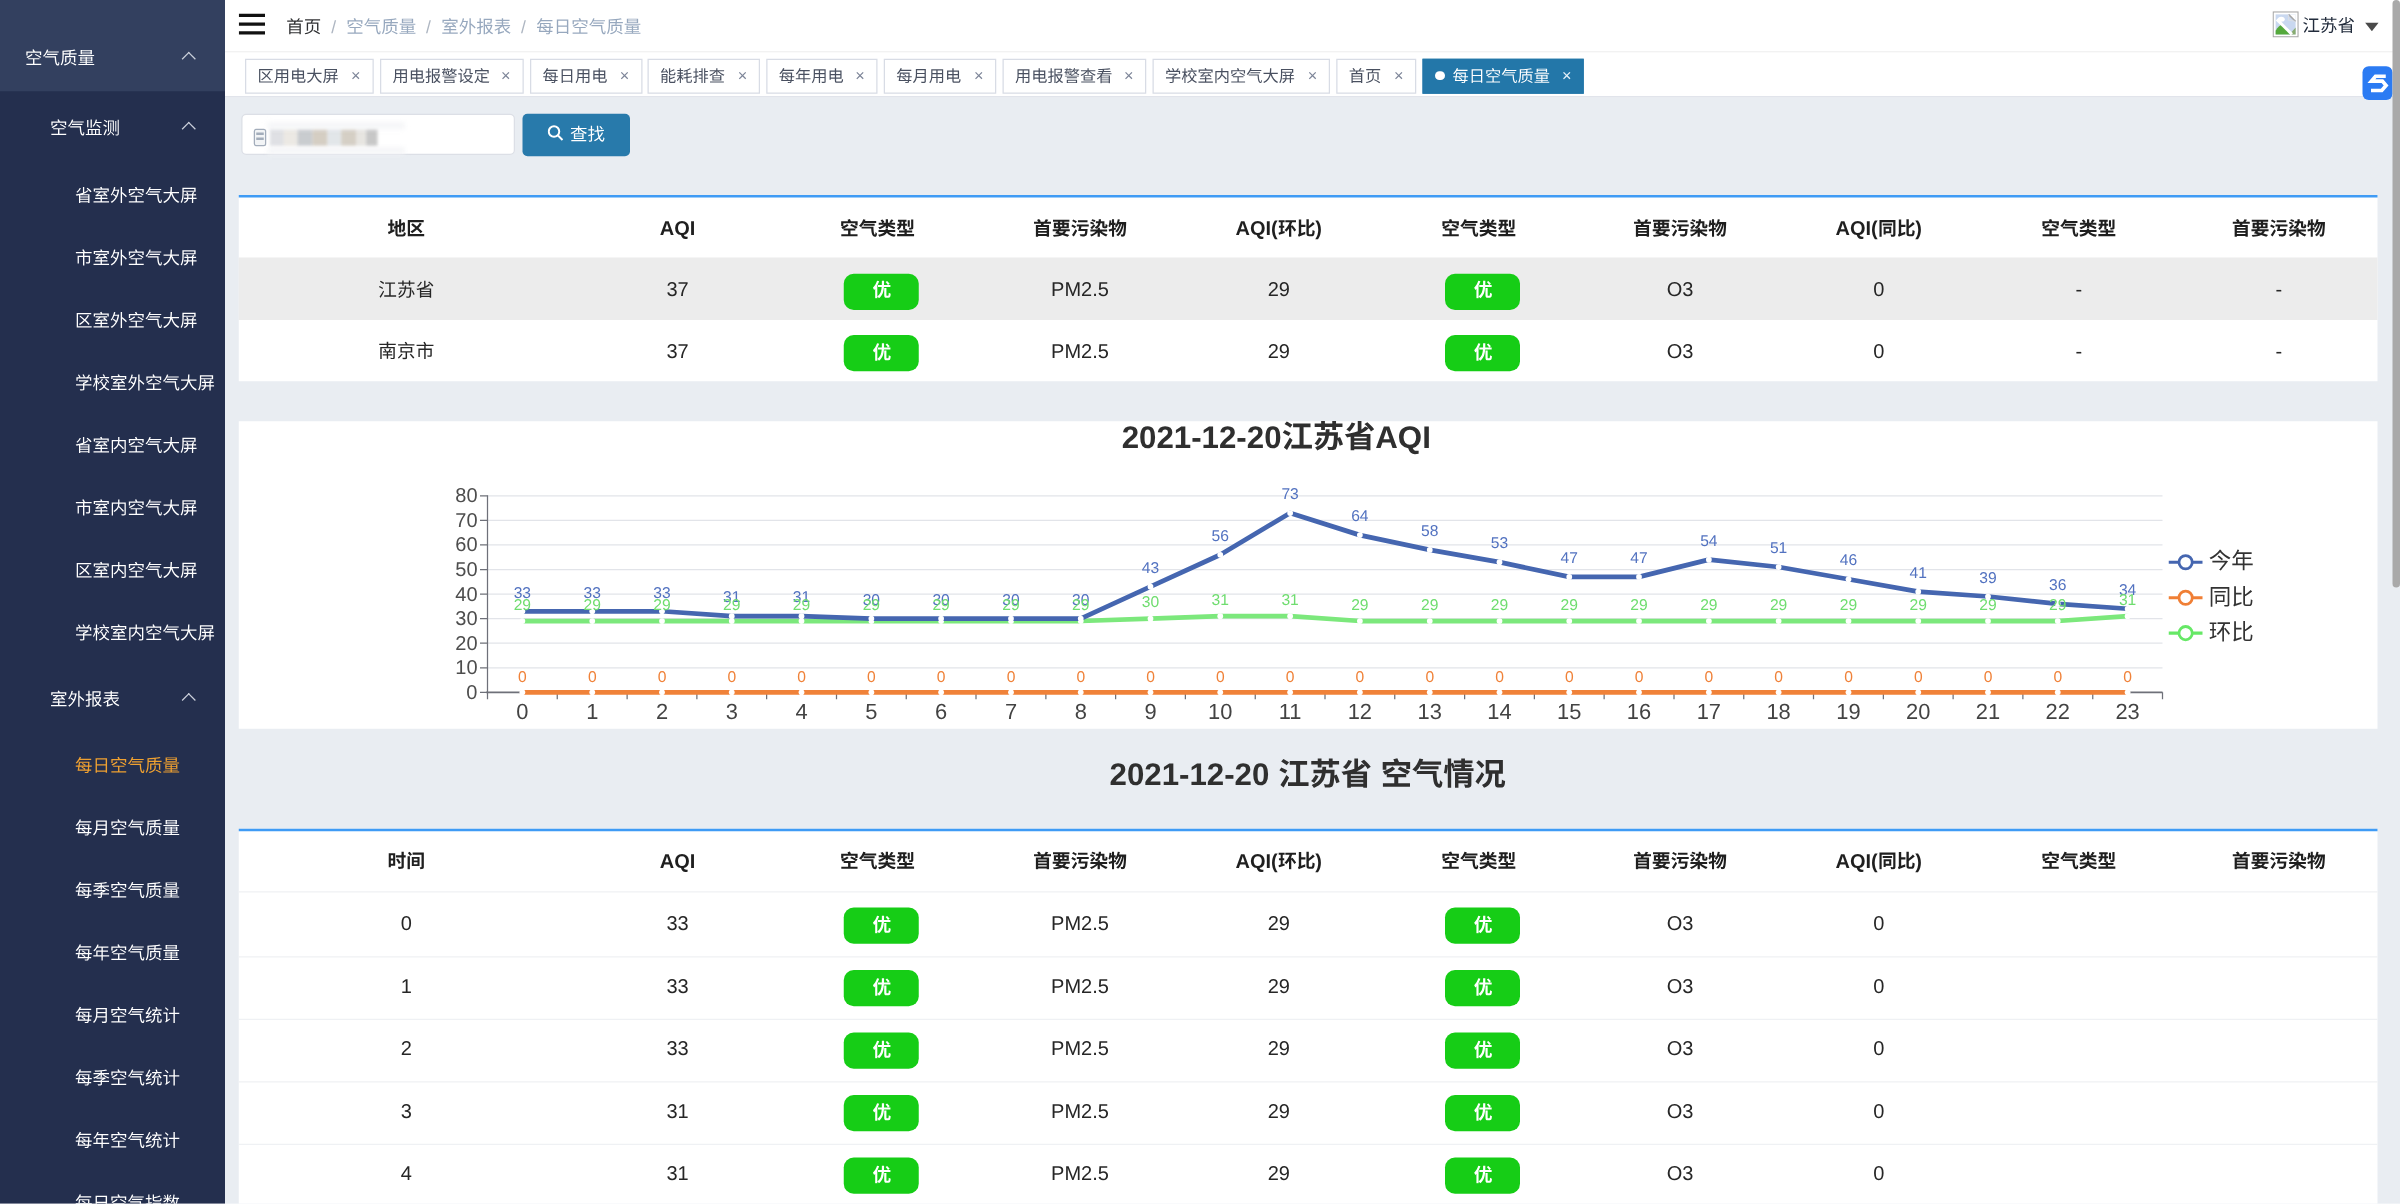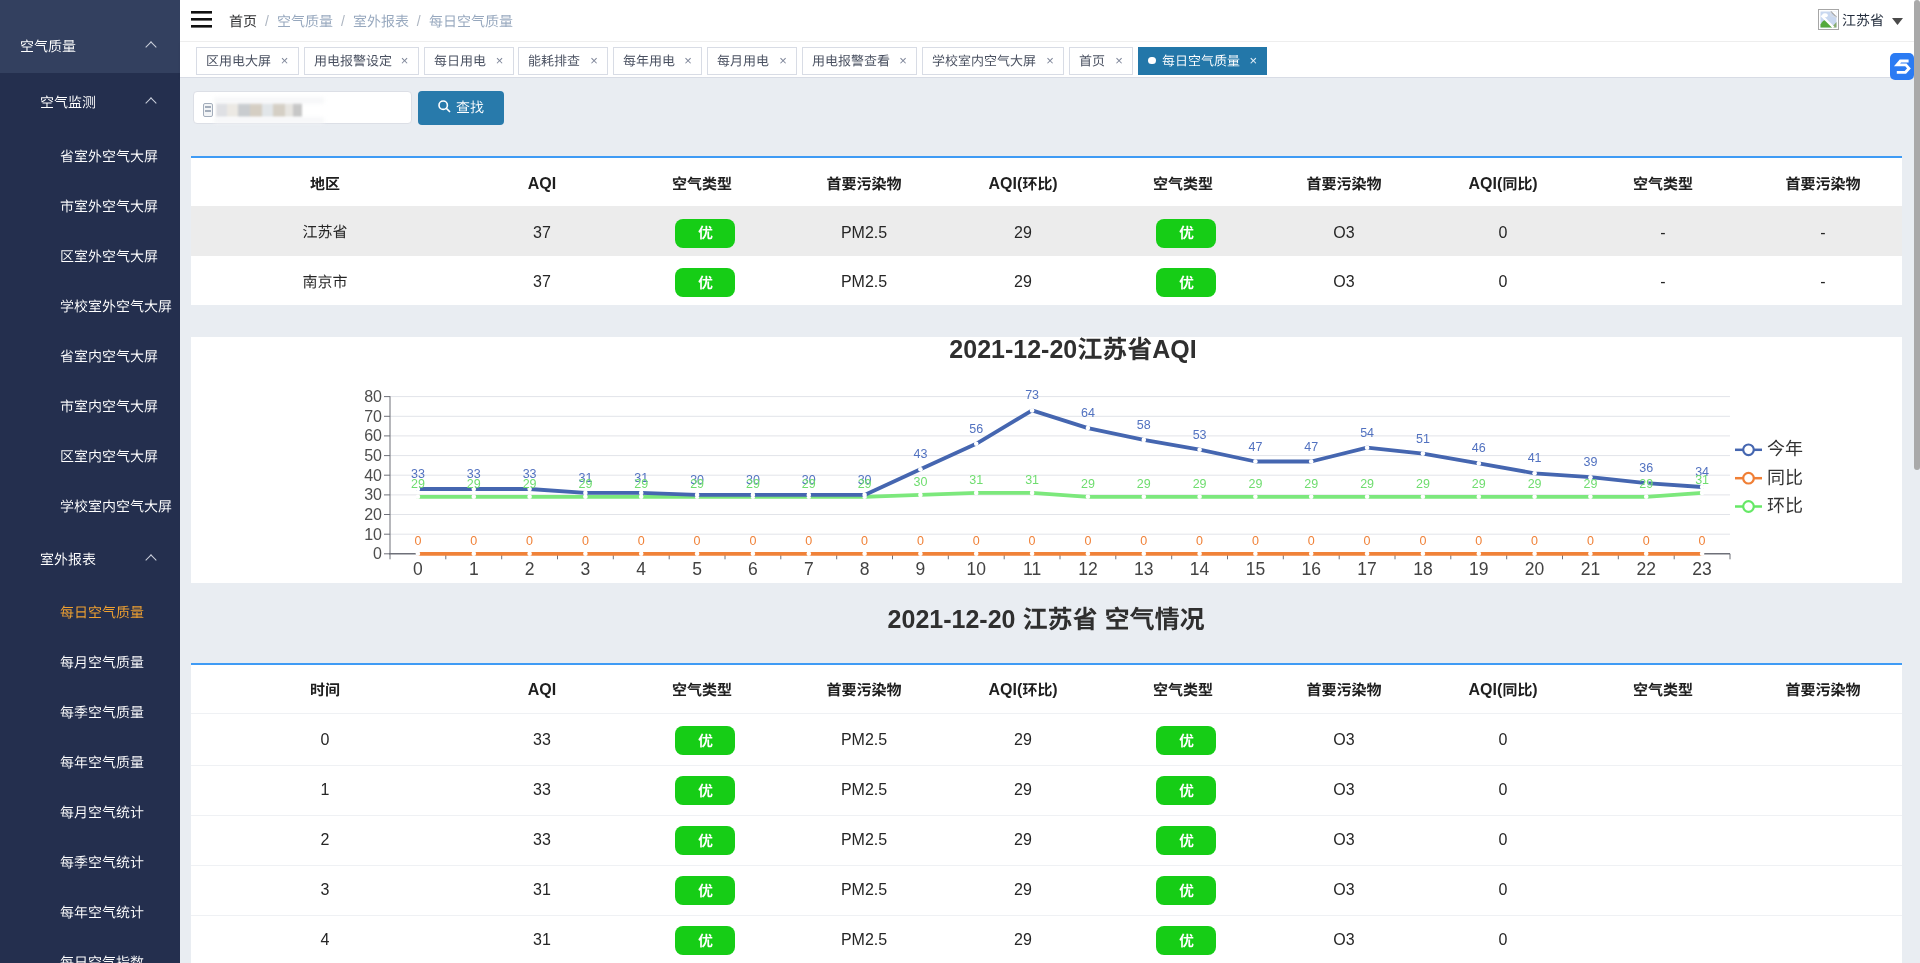--- a/index.html
+++ b/index.html
@@ -420,21 +420,21 @@
     <div class="cell " style="left:832px;top:124px">29</div>
     <div class="badge" style="left:965px;top:110px"><svg class="zh" style="width:1.000em;" viewBox="0 -880 1000 1000">
         <use href="#b4f18" x="0"></use>
       </svg></div>
     <div class="cell " style="left:1153px;top:124px">O3</div>
     <div class="cell " style="left:1312px;top:124px">0</div>
     <div class="cell " style="left:1472px;top:124px">-</div>
     <div class="cell " style="left:1632px;top:124px">-</div>
   </div>
 <div class="card" style="left:191px;top:337px;width:1711px;height:246px;border-top:none">
-    <div class="title" style="left:882px;top:-1px">2021-12-20<svg class="zh" style="width:3.000em;" viewBox="0 -880 3000 1000">
+    <div class="title" style="left:830px;top:-1px">2021-12-20<svg class="zh" style="width:3.000em;" viewBox="0 -880 3000 1000">
         <use href="#b6c5f" x="0"></use>
         <use href="#b82cf" x="1000"></use>
         <use href="#b7701" x="2000"></use>
       </svg>AQI</div>
     <svg width="1711" height="246" viewBox="0 0 1711 246" style="position:absolute;left:0;top:0">
       <line x1="199.0" y1="197.2" x2="1539.0" y2="197.2" stroke="#e2e4e9" stroke-width="1"></line>
       <line x1="199.0" y1="177.5" x2="1539.0" y2="177.5" stroke="#e2e4e9" stroke-width="1"></line>
       <line x1="199.0" y1="157.9" x2="1539.0" y2="157.9" stroke="#e2e4e9" stroke-width="1"></line>
       <line x1="199.0" y1="138.2" x2="1539.0" y2="138.2" stroke="#e2e4e9" stroke-width="1"></line>
       <line x1="199.0" y1="118.6" x2="1539.0" y2="118.6" stroke="#e2e4e9" stroke-width="1"></line>

